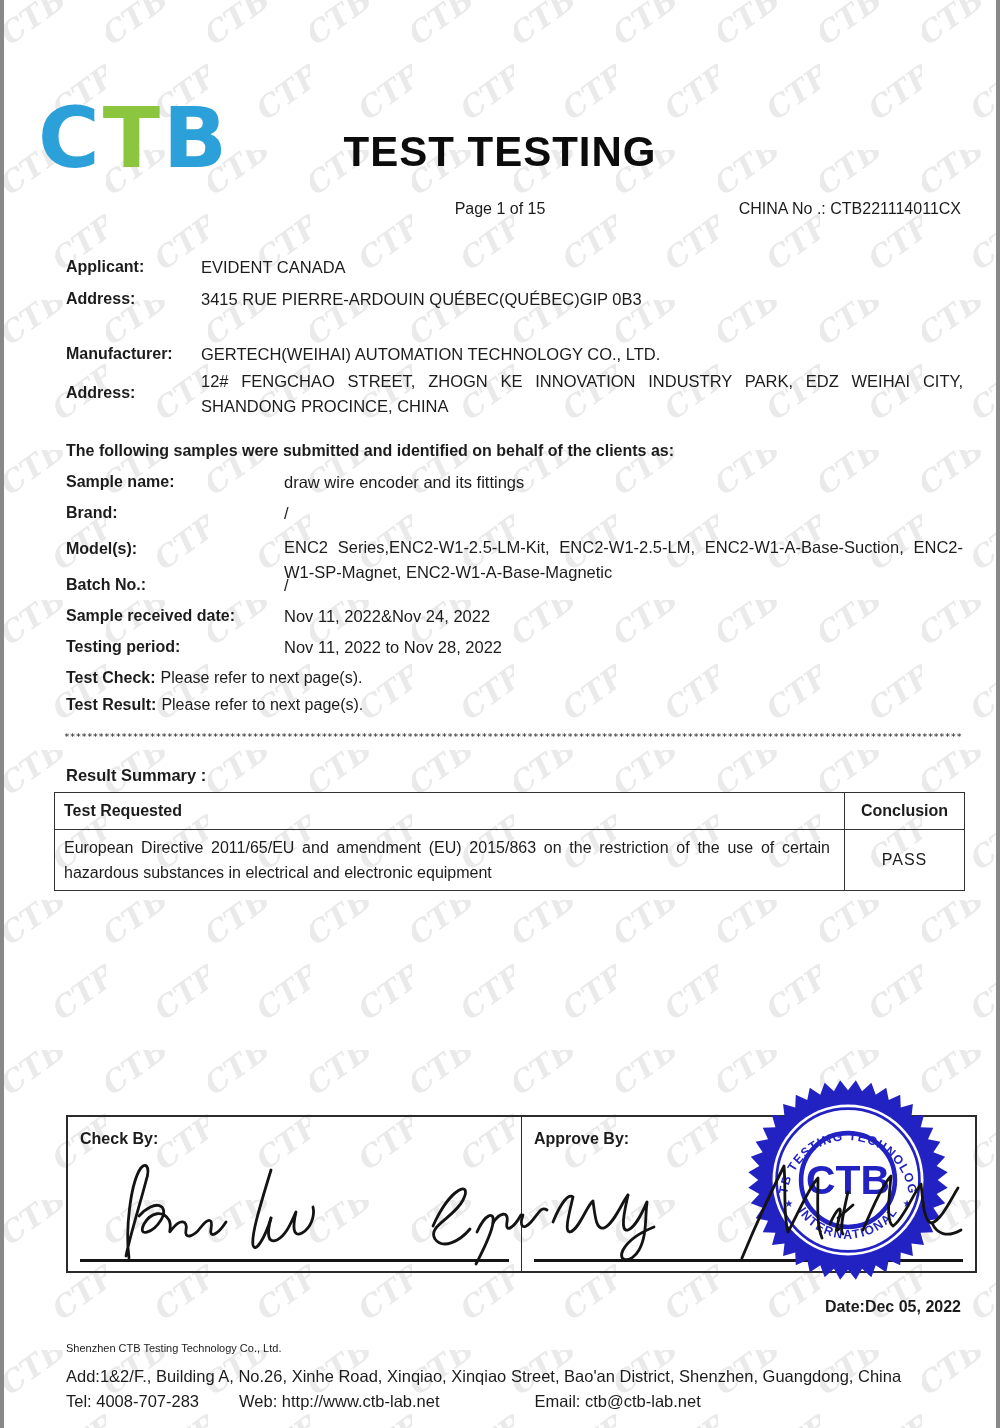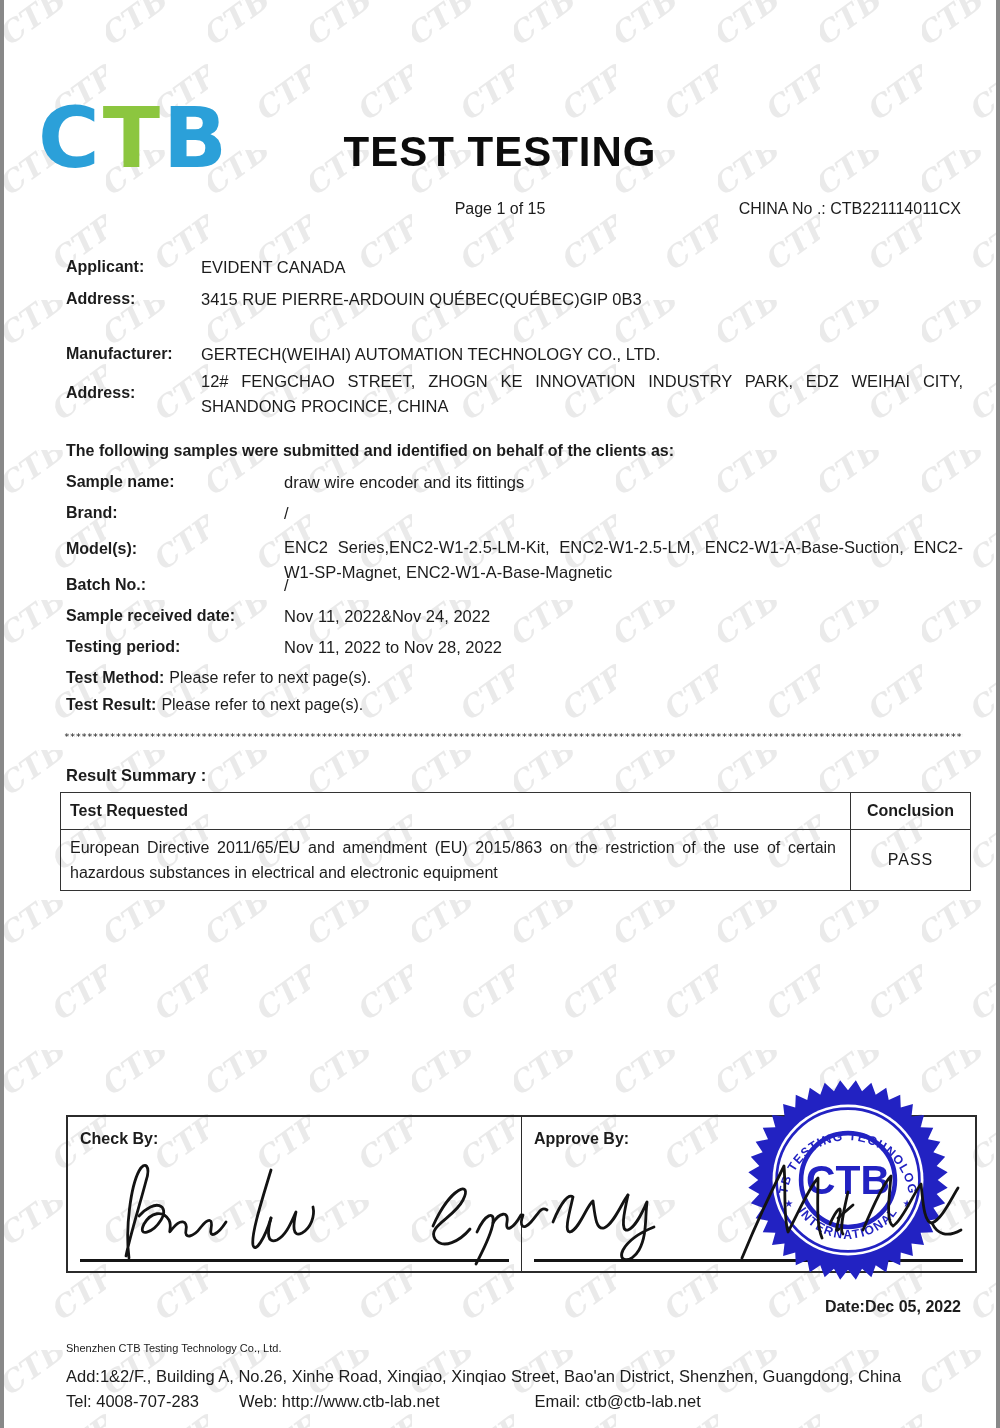--- a/index.html
+++ b/index.html
@@ -29,21 +29,21 @@
   .v1{ left:197px; right:33px; }
   .v2{ left:280px; right:33px; }
   .intro{ left:62px; font-size:16px; font-weight:700; }
   .inline-row{ left:62px; font-size:16px; }
   .inline-row b{ font-weight:700; margin-right:5px; }
 
   .stars-line{ left:60px; right:33px; top:731px; font-family:"DejaVu Sans Mono", monospace;
                font-size:9.5px; overflow:hidden; white-space:nowrap; color:#111; height:14px; }
 
   .summary-heading{ left:62px; top:766px; font-size:16.5px; font-weight:700; }
-  table.summary{ left:56px; top:792px; width:911px; border-collapse:collapse; table-layout:fixed;padding-left:44px; }
+  table.summary{ left:50px; top:792px; width:911px; border-collapse:collapse; table-layout:fixed;padding-left:44px; }
   table.summary th, table.summary td{ border:1.5px solid #333; font-size:16px; vertical-align:middle; }
   table.summary th{ height:37px; font-weight:700; }
   table.summary th.left{ text-align:left; padding-left:9px; }
   table.summary td{ height:49px; }
   table.summary td.left{ text-align:justify; padding:5px 14px 5px 9px; line-height:25px; font-size:16px; }
   table.summary .center{ text-align:center; }
   td.pass{ text-align:center; font-size:17px; letter-spacing:1px; }
 
   
   .sig-table{ left:62px; top:1115px; width:911px; height:158px; display:flex; border:2px solid #2b2b2b; }
@@ -113,21 +113,21 @@
   <div class="abs lbl" style="top:576px">Batch No.:</div>
   <div class="abs val v2" style="top:576px">/</div>
 
   <div class="abs lbl" style="top:607px">Sample received date:</div>
   <div class="abs val v2" style="top:607px">Nov 11, 2022&amp;Nov 24, 2022</div>
 
   <div class="abs lbl" style="top:638px">Testing period:</div>
   <div class="abs val v2" style="top:638px">Nov 11, 2022 to Nov 28, 2022</div>
 
   <div class="abs inline-row" style="top:669px">
-    <b>Test Method:</b><span>Please refer to next page(s).</span>
+    <b>Test Check:</b><span>Please refer to next page(s).</span>
   </div>
   <div class="abs inline-row" style="top:696px">
     <b>Test Result:</b><span>Please refer to next page(s).</span>
   </div>
 
   <div class="abs stars-line">********************************************************************************************************************************************************************************************************</div>
 
   <div class="abs summary-heading">Result Summary :</div>
   <table class="abs summary">
     <colgroup>

